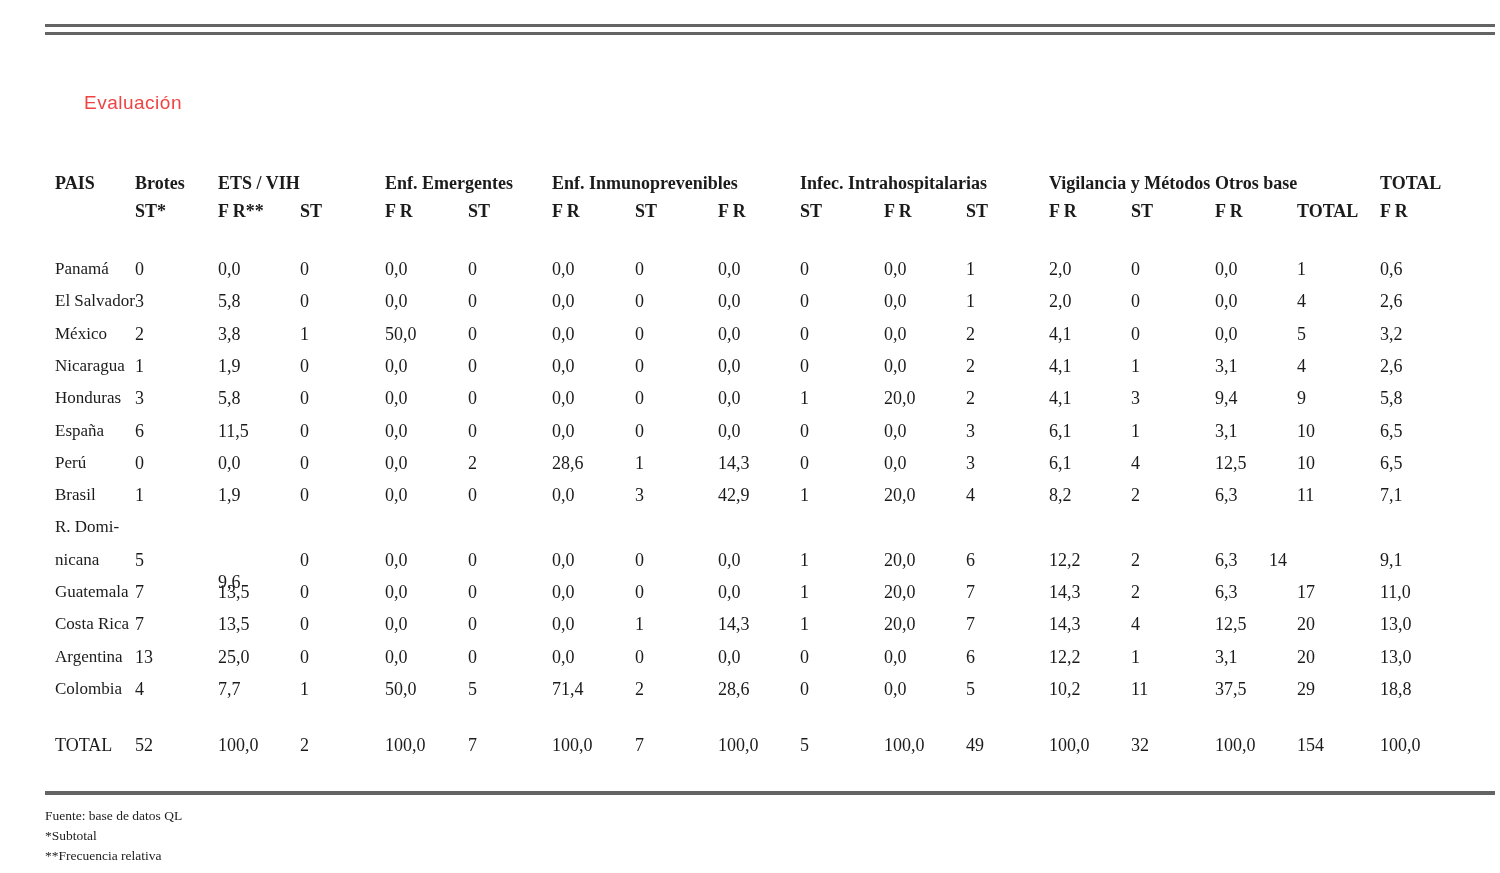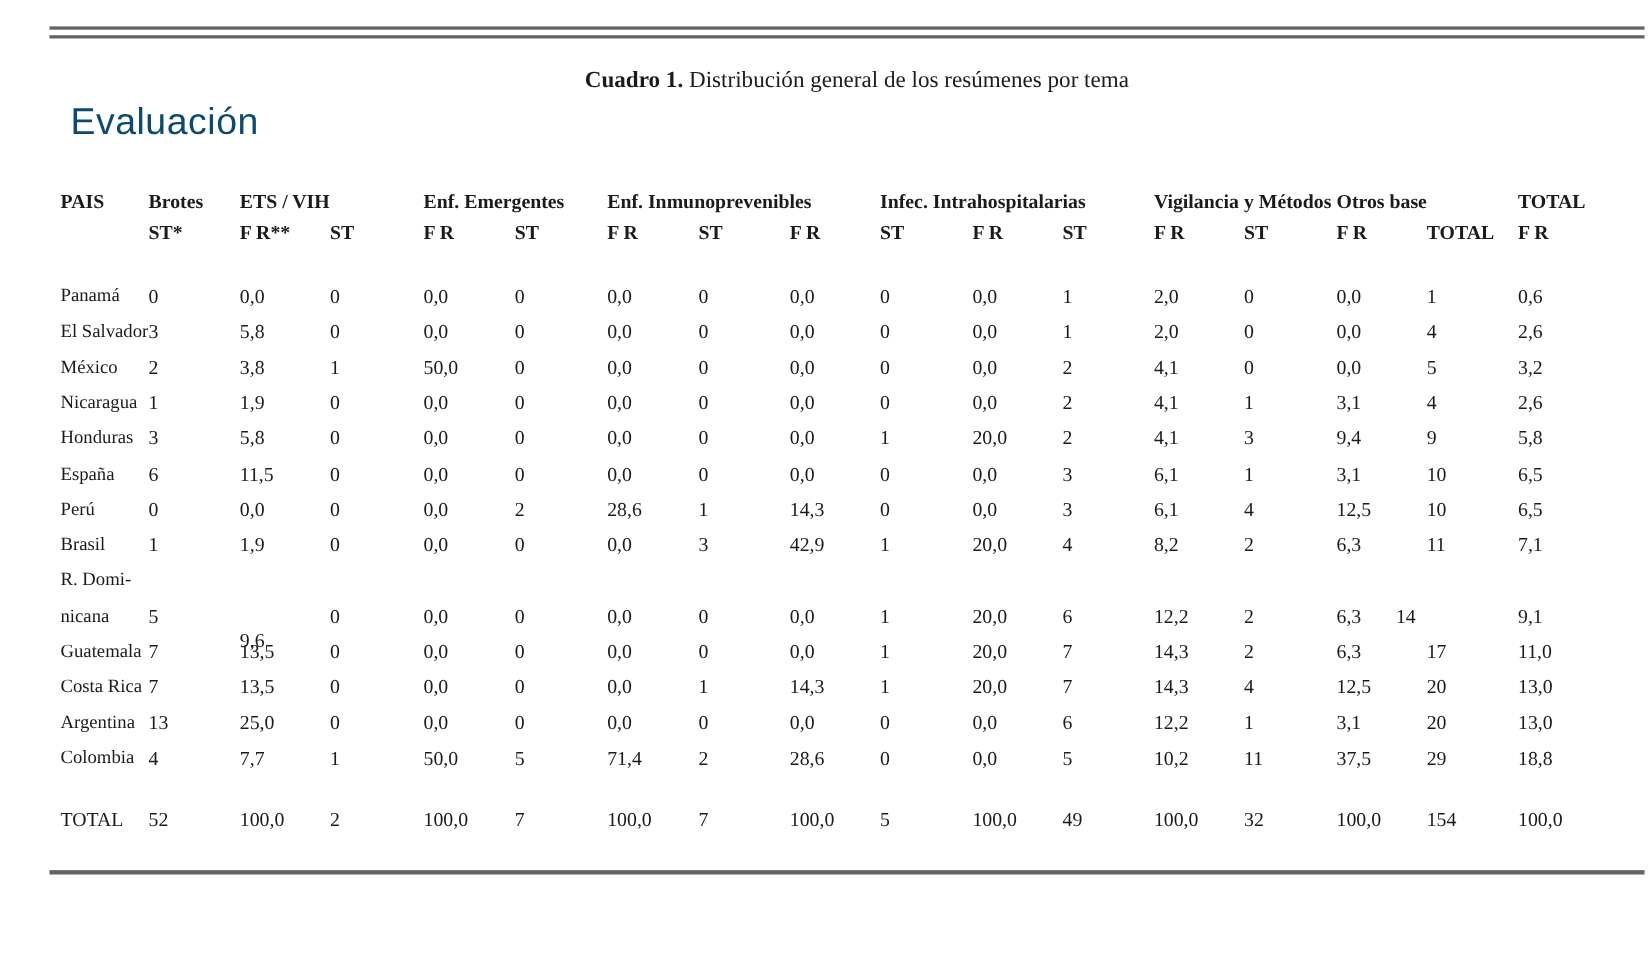--- a/index.html
+++ b/index.html
@@ -32,27 +32,27 @@
     width: 1500px;
     padding-left: 58px;
     box-sizing: border-box;
     text-align: center;
     font-size: 21px;
     white-space: nowrap;
   }
   #table-title .bold { font-weight: bold; }
   #section-label {
     position: absolute;
-    left: 64px;
+    left: 84px;
     top: 92px;
     font-family: "Liberation Sans", sans-serif;
     font-weight: 300;
-    font-size: 34px;
+    font-size: 19px;
     letter-spacing: 0.5px;
-    color: #0c4a6e;
+    color: #ef4444;
   }
   .cell {
     position: absolute;
     font-size: 18px;
     line-height: 24px;
     white-space: nowrap;
   }
   .hdr { font-weight: bold; }
   .country { font-size: 17px; }
   #footnotes {
@@ -65,23 +65,20 @@
   }
 </style>
 </head>
 <body>
 
 <div id="page">
 
   <div id="top-rule-1" class="rule"></div>
   <div id="top-rule-2" class="rule"></div>
 
-  <div id="table-title">
-    <span class="bold">Cuadro 1.</span><span> Distribución general de los resúmenes por tema</span>
-  </div>
 
   <div id="section-label">Evaluación</div>
 
   <div id="table-area">
       <div class="cell hdr" style="left: 55px; top: 171px;">PAIS</div>
       <div class="cell hdr" style="left: 135px; top: 171px;">Brotes</div>
       <div class="cell hdr" style="left: 218px; top: 171px;">ETS / VIH</div>
       <div class="cell hdr" style="left: 385px; top: 171px;">Enf. Emergentes</div>
       <div class="cell hdr" style="left: 552px; top: 171px;">Enf. Inmunoprevenibles</div>
       <div class="cell hdr" style="left: 800px; top: 171px;">Infec. Intrahospitalarias</div>
@@ -340,14 +337,19 @@
       <div class="cell" style="left: 966px; top: 733px;">49</div>
       <div class="cell" style="left: 1049px; top: 733px;">100,0</div>
       <div class="cell" style="left: 1131px; top: 733px;">32</div>
       <div class="cell" style="left: 1215px; top: 733px;">100,0</div>
       <div class="cell" style="left: 1297px; top: 733px;">154</div>
       <div class="cell" style="left: 1380px; top: 733px;">100,0</div>
     </div>
 
   <div id="bottom-rule" class="rule"></div>
 
+  <div id="footnotes">
+    <div>Fuente: base de datos QL</div>
+    <div>*Subtotal</div>
+    <div>**Frecuencia relativa</div>
+  </div>
 
 </div>
 
 </body></html>

